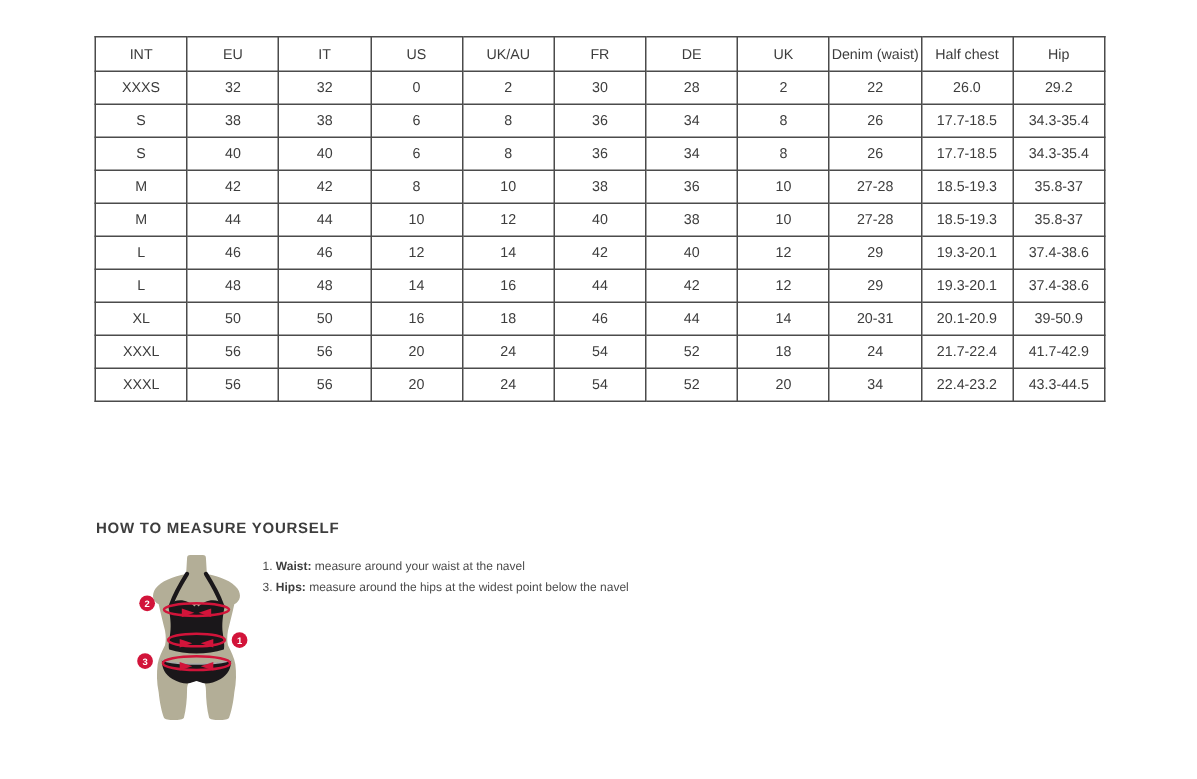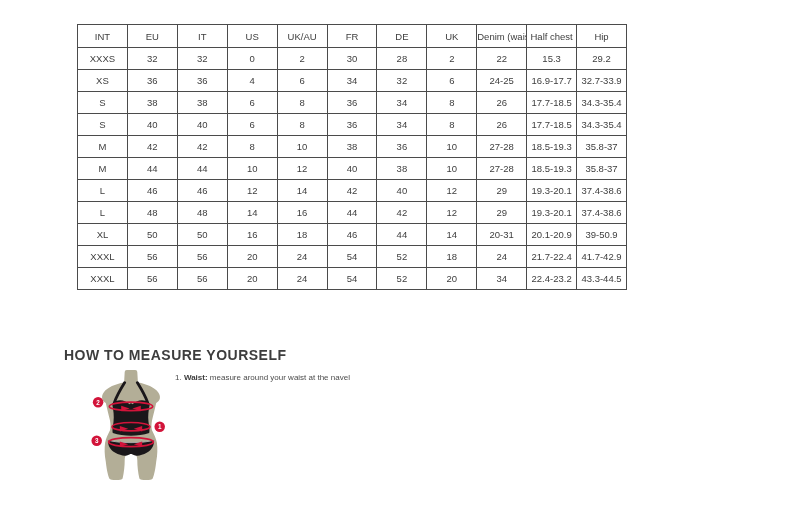--- a/index.html
+++ b/index.html
@@ -10,34 +10,34 @@
     --text:#3d3d3d;
     --body-text:#4c4c4c;
   }
   html,body{margin:0;padding:0;background:#fff;}
   .page{
     position:relative;width:798px;height:519px;background:#ffffff;
     font-family:"Liberation Sans",sans-serif;overflow:hidden;
   }
   
   .size-table{
-    position:absolute;left:77px;top:24px;width:550px;
+    position:absolute;left:63px;top:24px;width:674px;
     border-collapse:collapse;table-layout:fixed;
   }
   .size-table th,.size-table td{
     border:1px solid var(--border);
     text-align:center;vertical-align:middle;
     font-size:9.5px;font-weight:400;color:var(--text);
     padding:0;height:21px;white-space:nowrap;overflow:hidden;
   }
   .size-table thead th{height:22px;}
   
   .measure-title{
     position:absolute;left:64px;top:347px;margin:0;
-    font-size:14px;font-weight:700;letter-spacing:.5px;color:var(--text);text-align:center;
+    font-size:10px;font-weight:700;letter-spacing:.5px;color:var(--text);text-align:center;
   }
   .figure{position:absolute;left:89px;top:370px;}
   .steps{
     position:absolute;left:175px;top:371px;margin:0;padding:0;list-style:none;
   }
   .steps li{
     font-size:8px;color:var(--body-text);line-height:14px;white-space:nowrap;
   }
   .steps .term{font-weight:700;color:var(--text);}
   
@@ -78,35 +78,22 @@
         <tr>
           <td>XXXS</td>
           <td>32</td>
           <td>32</td>
           <td>0</td>
           <td>2</td>
           <td>30</td>
           <td>28</td>
           <td>2</td>
           <td>22</td>
-          <td>15.3</td>
+          <td>26.0</td>
           <td>29.2</td>
-        </tr>
-        <tr>
-          <td>XS</td>
-          <td>36</td>
-          <td>36</td>
-          <td>4</td>
-          <td>6</td>
-          <td>34</td>
-          <td>32</td>
-          <td>6</td>
-          <td>24-25</td>
-          <td>16.9-17.7</td>
-          <td>32.7-33.9</td>
         </tr>
         <tr>
           <td>S</td>
           <td>38</td>
           <td>38</td>
           <td>6</td>
           <td>8</td>
           <td>36</td>
           <td>34</td>
           <td>8</td>
@@ -262,15 +249,16 @@
     <circle class="badge" cx="13" cy="46" r="7.5"></circle>
     <text class="badge-num" x="13" y="49.3">2</text>
     <circle class="badge" cx="101" cy="81" r="7.5"></circle>
     <text class="badge-num" x="101" y="84.3">1</text>
     <circle class="badge" cx="11" cy="101" r="7.5"></circle>
     <text class="badge-num" x="11" y="104.3">3</text>
   </svg>
 
   <ol class="steps">
       <li><span>1. </span><span class="term">Waist:</span><span> measure around your waist at the navel</span></li>
+      <li><span>3. </span><span class="term">Hips:</span><span> measure around the hips at the widest point below the navel</span></li>
     </ol>
 
 </div>
 
 </body></html>

